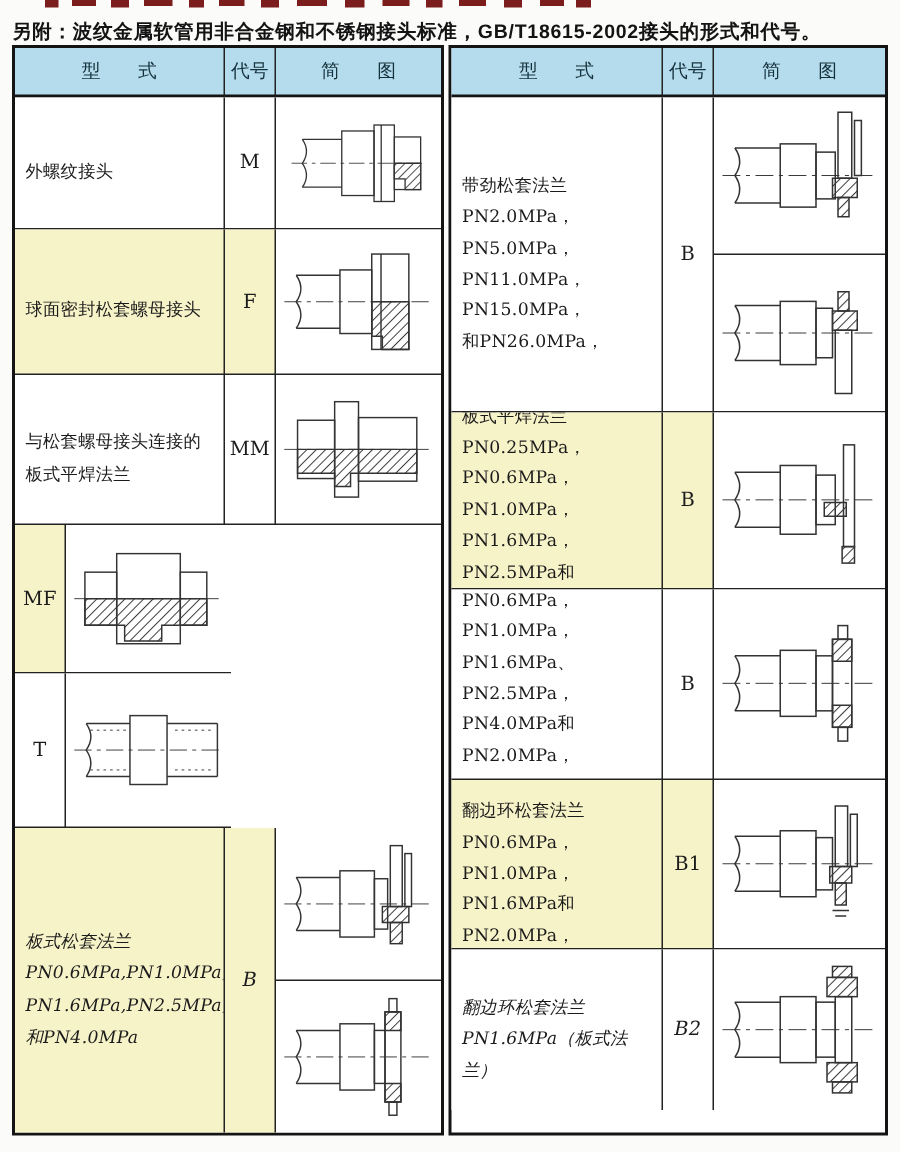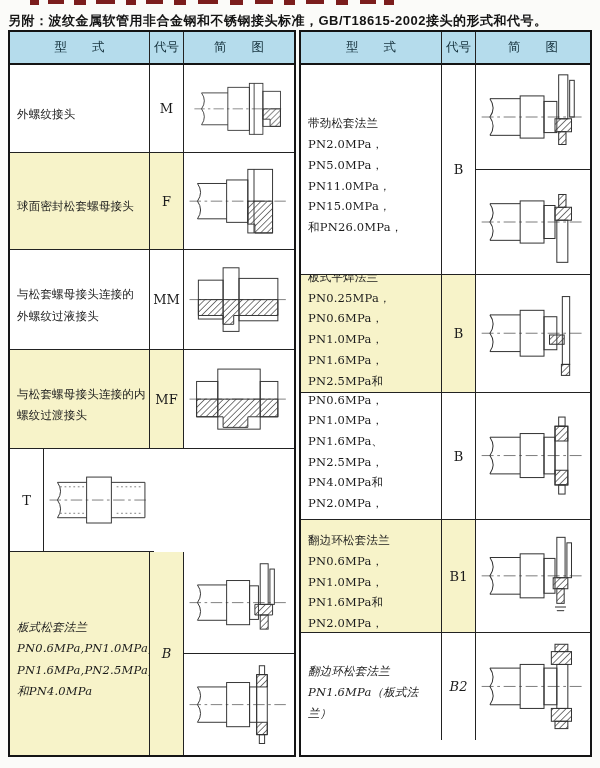--- a/index.html
+++ b/index.html
@@ -129,41 +129,37 @@
           <rect x="70" y="14" width="28" height="72"></rect>
             <line x1="77" y1="14" x2="77" y2="86"></line>
           <path d="M70 50 h28 v36 h-20 v-10 h-8 z" fill="url(#hatch)"></path>
         </svg>
       </div>
     </div>
 
     <div class="row" style="height:100px">
       <div class="cell type">
           <span class="tt">与松套螺母接头连接的
-外螺纹过液接头</span>
+板式平焊法兰</span>
         </div>
       <div class="cell code">
           <span>MM</span>
         </div>
       <div class="cell diag lastc">
         <svg viewBox="0 0 120 100">
           <line class="cl" x1="4" y1="50" x2="116" y2="50"></line>
           <rect x="14" y="28" width="28" height="44"></rect>
           <rect x="42" y="14" width="18" height="72"></rect>
           <rect x="60" y="26" width="44" height="48"></rect>
           <path d="M14 50 h90 v18 h-50 v10 h-12 v-10 h-28 z" fill="url(#hatch)"></path>
         </svg>
       </div>
     </div>
 
     <div class="row" style="height:99px">
-      <div class="cell type hl">
-          <span class="tt">与松套螺母接头连接的内
-螺纹过渡接头</span>
-        </div>
       <div class="cell code hl">
           <span>MF</span>
         </div>
       <div class="cell diag lastc">
         <svg viewBox="0 0 120 100">
           <line class="cl" x1="4" y1="50" x2="116" y2="50"></line>
           <rect x="12" y="30" width="24" height="40"></rect>
           <rect x="36" y="16" width="48" height="68"></rect>
           <rect x="84" y="30" width="20" height="40"></rect>
           <path d="M12 50 h92 v20 h-34 v12 h-28 v-12 h-30 z" fill="url(#hatch)"></path>

